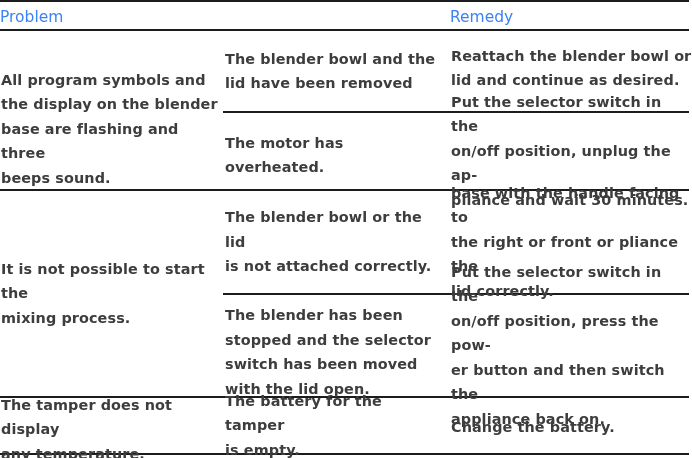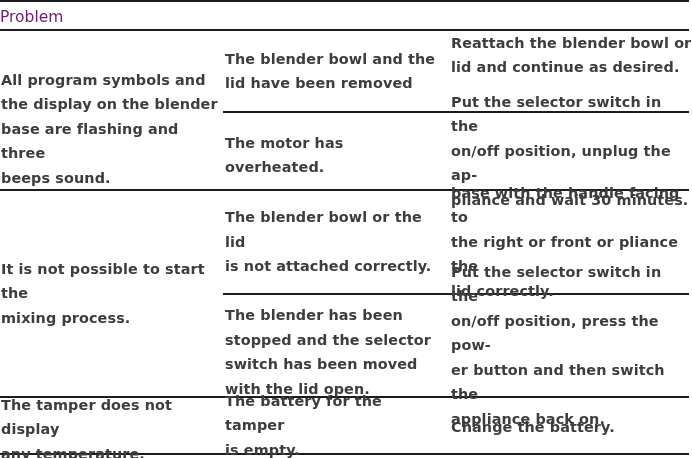--- a/index.html
+++ b/index.html
@@ -9,21 +9,21 @@
     font-family: "DejaVu Sans", "Liberation Sans", sans-serif;
   }
   .hline { position: absolute; height: 2px; background: #1c1c1c; }
   .cell {
     position: absolute; display: flex; align-items: center;
     color: #3d3d3d; font-size: 14.4px; font-weight: bold; line-height: 24.5px;
     letter-spacing: 0.1px; box-sizing: border-box; padding-left: 1px;
   }
   .hdr {
     position: absolute; top: 3px; height: 27px; display: flex; align-items: center;
-    color: #701a75; font-size: 15.5px; font-weight: normal;
+    color: #3b82f6; font-size: 15.5px; font-weight: normal;
     font-family: "DejaVu Sans", "Liberation Sans", sans-serif;
   }
   .c1 { left: 0; width: 222px; }
   .c2 { left: 224px; width: 222px; }
   .c3 { left: 450px; width: 242px; }
   .txt { display: block; }
 </style>
 </head>
 <body>
 
@@ -31,37 +31,38 @@
 
   <div class="hline" style="left:0;width:689px;top:0px;"></div>
   <div class="hline" style="left:0;width:689px;top:29px;"></div>
   <div class="hline" style="left:223px;width:466px;top:111px;"></div>
   <div class="hline" style="left:0;width:689px;top:189px;"></div>
   <div class="hline" style="left:223px;width:466px;top:293px;"></div>
   <div class="hline" style="left:0;width:689px;top:396px;"></div>
   <div class="hline" style="left:0;width:689px;top:453px;"></div>
 
   <div class="hdr c1">Problem</div>
+  <div class="hdr c3">Remedy</div>
 
   <div class="cell c1" style="top:31px;height:196px;">
     <div>
       <span class="txt">All program symbols and</span>
       <span class="txt">the display on the blender</span>
       <span class="txt">base are flashing and three</span>
       <span class="txt">beeps sound.</span>
     </div>
   </div>
 
   <div class="cell c2" style="top:31px;height:80px;">
     <div>
       <span class="txt">The blender bowl and the</span>
       <span class="txt">lid have been removed</span>
     </div>
   </div>
-  <div class="cell c3" style="top:15px;height:80px;">
+  <div class="cell c3" style="top:28px;height:80px;">
     <div>
       <span class="txt">Reattach the blender bowl or</span>
       <span class="txt">lid and continue as desired.</span>
     </div>
   </div>
 
   <div class="cell c2" style="top:113px;height:84px;align-items:center;">
     <div>
       <span class="txt">The motor has overheated.</span>
     </div>

